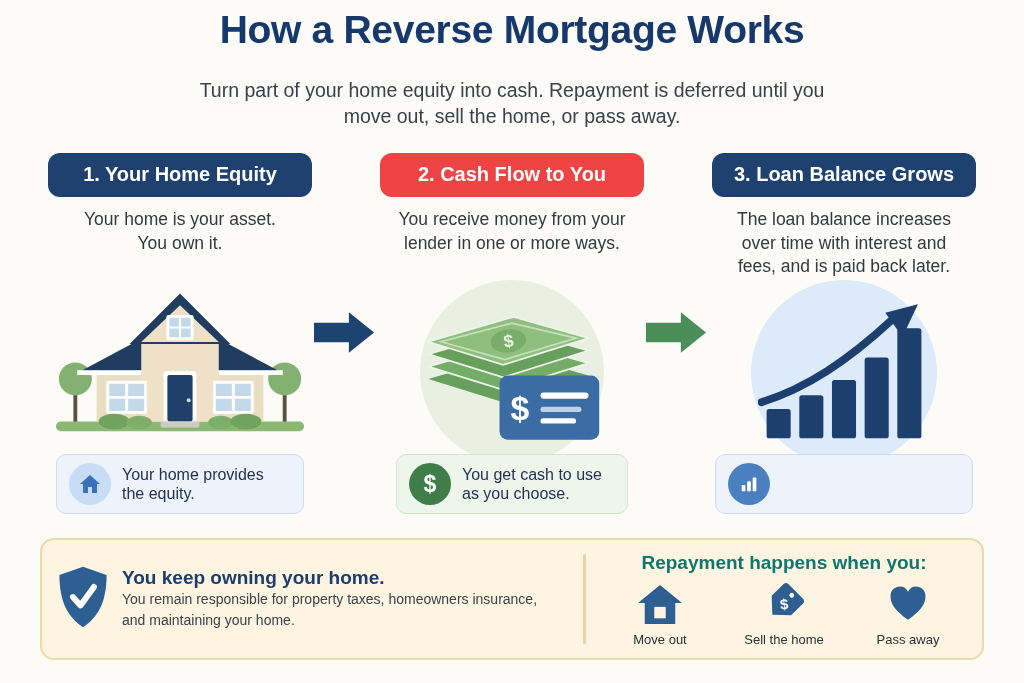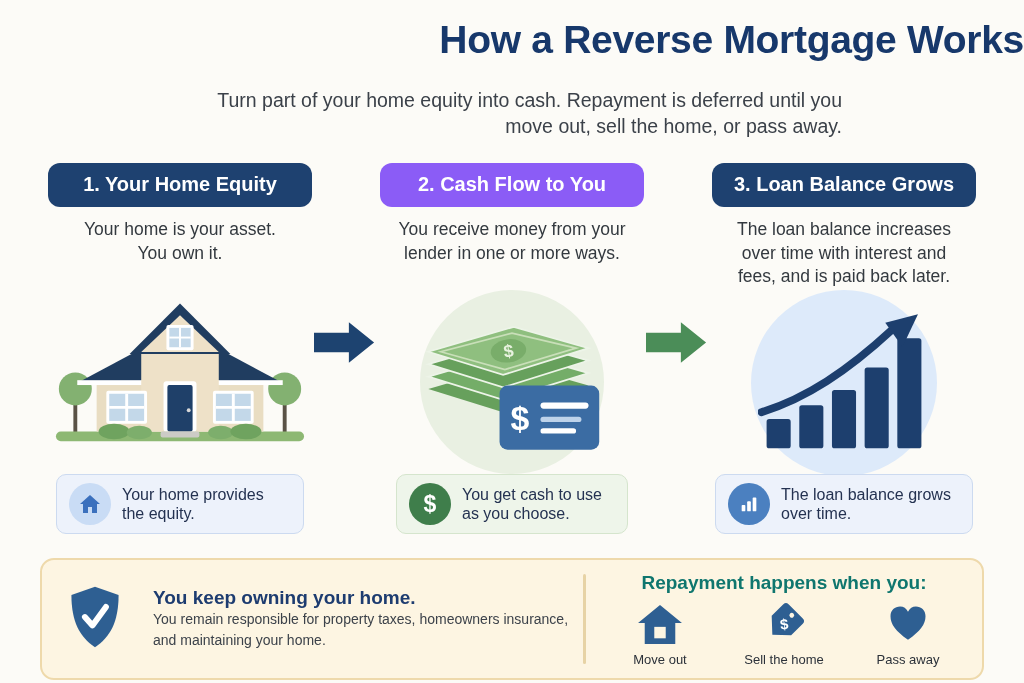--- a/index.html
+++ b/index.html
@@ -1,57 +1,57 @@
 <!DOCTYPE html>
 <html><head>
 <meta charset="utf-8">
 <style>
   html,body{margin:0;padding:0;background:#ffffff;}
   .canvas{
     position:relative; width:1024px; height:683px; overflow:hidden;
     background:#fcfbf7; font-family:"Liberation Sans", sans-serif;
   }
   
-  .hdr{text-align:right; padding-top:18px;}
+  .hdr{text-align:center; padding-top:8px;}
   .title{margin:0; font-size:39px; font-weight:bold; color:#17386b; letter-spacing:-0.3px;}
   .subtitle{margin:26px auto 0; width:660px; font-size:19.5px; line-height:1.32; color:#3b4149;}
   
   .cols{display:flex; justify-content:space-between; padding:0 48px; margin-top:24px; align-items:flex-start;}
   .col{width:264px; display:flex; flex-direction:column; align-items:center;}
   .pill{width:100%; box-sizing:border-box; padding:10px 0 11px; border-radius:12px; text-align:center;
         color:#ffffff; font-size:20px; font-weight:bold;}
   .pill-navy{background:#1e4170;}
-  .pill-green{background:#8b5cf6;}
+  .pill-green{background:#ef4444;}
   .desc{margin:11px auto 0; min-height:72px; font-size:17.5px; line-height:1.33; color:#33393f; text-align:center;}
   .desc-1{width:215px;} .desc-2{width:240px;} .desc-3{width:245px;}
   .illus{height:166px; width:100%; display:flex; justify-content:center; align-items:flex-start;}
   .circle-green{width:184px; height:184px; border-radius:50%; background:#e9f0e2;
                 display:flex; align-items:center; justify-content:center;}
   .circle-blue{width:186px; height:186px; border-radius:50%; background:#ddeafa;
                display:flex; align-items:center; justify-content:center;}
   
-  .caption{position:relative; z-index:2; margin-top:18px; height:60px; box-sizing:border-box;
+  .caption{position:relative; z-index:2; margin-top:8px; height:60px; box-sizing:border-box;
            display:flex; align-items:center; gap:11px; padding:0 12px; border-radius:10px; font-size:16px;
            color:#243251; line-height:1.22;}
   .caption-blue{background:#edf2fb; border:1.5px solid #ccdaf0;}
   .caption-green{background:#eef5ea; border:1.5px solid #d5e5cd;}
   .cap-1{width:248px;} .cap-2{width:232px;} .cap-3{width:258px;}
   .cap-icon{width:42px; height:42px; border-radius:50%; flex:none;
             display:flex; align-items:center; justify-content:center;}
   .cap-icon-blue{background:#c9dcf5;}
   .cap-icon-green{background:#3f7e4b;}
   .cap-icon-chart{background:#4b80c0;}
   .cap-dollar{color:#ffffff; font-size:23px; font-weight:bold;}
   .cap-text-1{width:150px;} .cap-text-2{width:158px;} .cap-text-3{width:178px;}
   
   .flow-arrow{width:64px; margin-top:156px; flex:none;}
   
   .footer{margin:24px 40px 0; height:122px; box-sizing:border-box; background:#fdf5e2;
           border:2px solid #eed9ab; border-radius:14px; display:flex; align-items:center;}
-  .ownership{display:flex; align-items:center; gap:31px; padding-left:26px; width:541px; box-sizing:border-box;}
+  .ownership{display:flex; align-items:center; gap:12px; padding-left:14px; width:541px; box-sizing:border-box;}
   .own-title{font-size:19px; font-weight:bold; color:#1d3c70;}
   .own-body{font-size:14px; line-height:1.55; color:#3c424a; width:440px;}
   .divider{width:3px; height:90px; background:#e7d3a5; border-radius:2px; flex:none;}
   .repayment{flex:1; display:flex; flex-direction:column; align-items:center; padding-top:0;}
   .repay-title{font-size:19px; font-weight:bold; color:#0f766e;}
   .repay-items{display:flex; gap:40px; margin-top:7px; align-items:flex-end;}
   .repay-item{display:flex; flex-direction:column; align-items:center; gap:3px; min-width:84px;}
   .repay-label{font-size:13px; color:#2b3139;}
 </style>
 </head>
@@ -177,21 +177,20 @@
         </div>
       </div>
       <div class="caption caption-blue cap-3">
         <span class="cap-icon cap-icon-chart">
           <svg viewBox="0 0 24 24" width="22" height="22">
             <rect x="4" y="13" width="4" height="7" rx="1" fill="#ffffff"></rect>
             <rect x="10" y="9" width="4" height="11" rx="1" fill="#ffffff"></rect>
             <rect x="16" y="5" width="4" height="15" rx="1" fill="#ffffff"></rect>
           </svg>
         </span>
-        <span class="cap-text-3">The loan balance grows over time.</span>
       </div>
     </div>
 
   </div>
 
   <div class="footer">
 
     <div class="ownership">
       <span>
         <svg viewBox="0 0 64 76" width="54" height="64">

